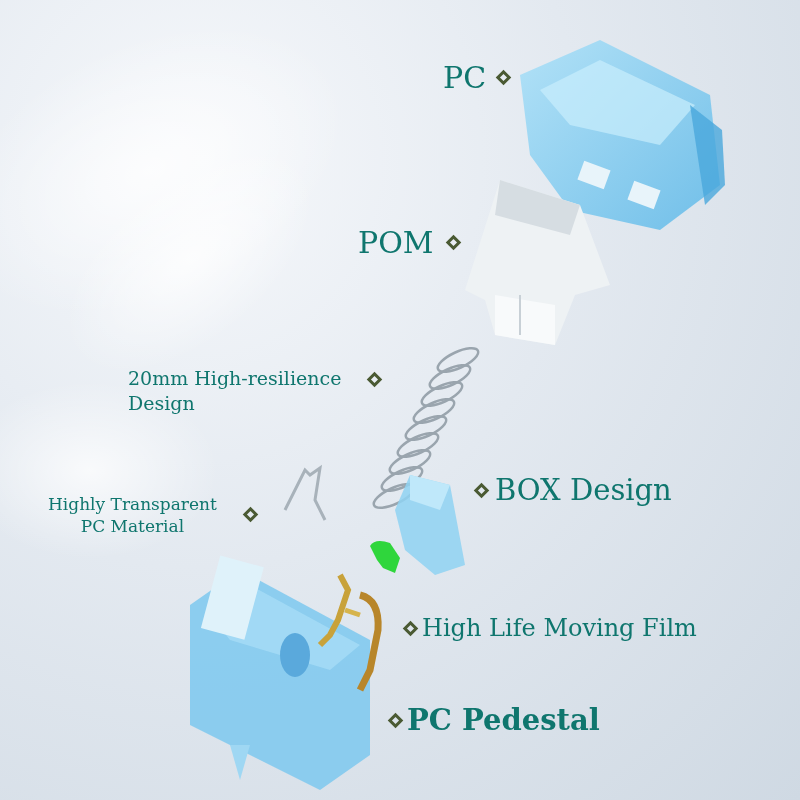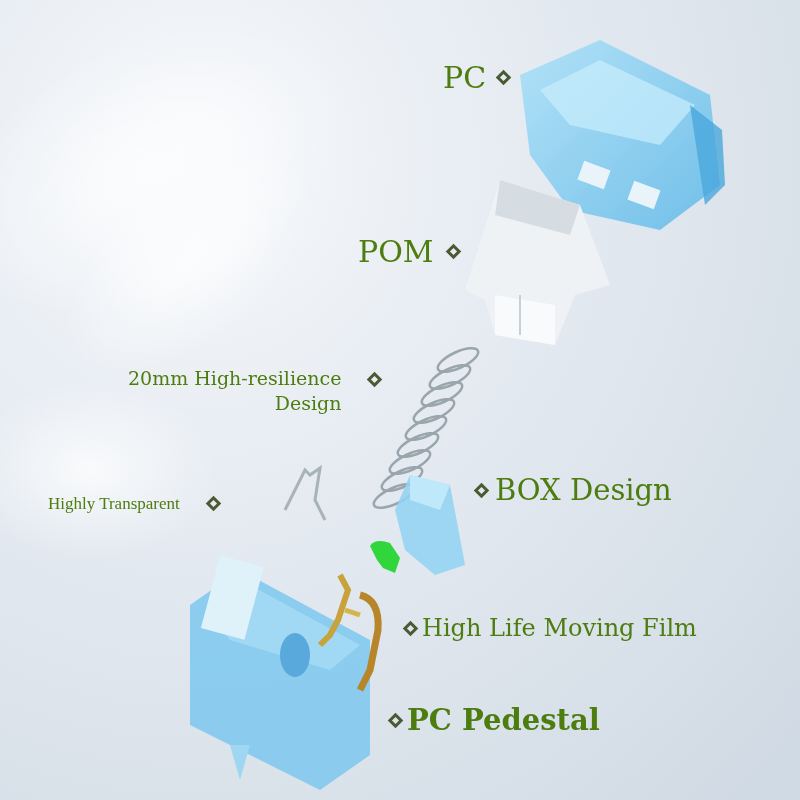--- a/index.html
+++ b/index.html
@@ -6,31 +6,31 @@
   body {
     width:800px; height:800px; overflow:hidden; position:relative;
     background: radial-gradient(ellipse at 25% 20%, #f6f8fb 0%, #e3e9f0 45%, #cfd9e3 100%);
     font-family: "DejaVu Serif", "Liberation Serif", serif;
   }
   .smoke {
     position:absolute; border-radius:50%;
     background: radial-gradient(ellipse, rgba(255,255,255,0.75) 0%, rgba(255,255,255,0) 70%);
   }
   .label {
-    position:absolute; color:#4d7c0f; white-space:nowrap;
+    position:absolute; color:#0f766e; white-space:nowrap;
     display:flex; align-items:center;
   }
   .diamond {
     display:inline-block; width:11px; height:11px;
     border:3px solid #4a5a33; transform:rotate(45deg);
     box-sizing:border-box; flex:none;
   }
   .big { font-size:30px; }
   .mid { font-size:29px; }
-  .small { font-size:19px; line-height:25px; text-align:right; }
+  .small { font-size:19px; line-height:25px; text-align:left; }
   .xsmall { font-size:17px; line-height:22px; text-align:center; }
   svg.part { position:absolute; overflow:visible; }
 </style>
 </head>
 <body>
 
 <div class="smoke" style="left:-60px;top:40px;width:420px;height:260px;transform:rotate(-25deg);"></div>
 <div class="smoke" style="left:40px;top:180px;width:300px;height:160px;transform:rotate(-40deg);"></div>
 <div class="smoke" style="left:-40px;top:380px;width:260px;height:180px;"></div>
 
@@ -94,36 +94,37 @@
   <path d="M40,5 L48,20 L38,50 L30,65 L20,75" fill="none" stroke="#c8a23a" stroke-width="6"></path>
   <path d="M60,25 Q80,30 78,60 L70,100 L60,120" fill="none" stroke="#b8862a" stroke-width="7"></path>
   <path d="M45,40 L60,45" stroke="#d6b44c" stroke-width="5"></path>
 </svg>
 
 <div class="label big" style="left:443px;top:60px;">
   <span>PC</span>
   <span class="diamond" style="margin-left:12px;"></span>
 </div>
 
-<div class="label big" style="left:358px;top:225px;margin-top:9px;">
+<div class="label big" style="left:358px;top:225px;">
   <span>POM</span>
   <span class="diamond" style="margin-left:14px;"></span>
 </div>
 
 <div class="label" style="left:128px;top:366px;">
   <div class="small">
     <div>20mm High-resilience</div>
     <div>Design</div>
   </div>
   <span class="diamond" style="margin-left:28px;margin-top:-24px;"></span>
 </div>
 
-<div class="label" style="left:48px;top:493px;font-family:Liberation Serif, serif;">
+<div class="label" style="left:48px;top:493px;">
   <div class="xsmall">
     <div>Highly Transparent</div>
+    <div>PC Material</div>
   </div>
   <span class="diamond" style="margin-left:28px;margin-top:-2px;"></span>
 </div>
 
 <div class="label mid" style="left:476px;top:473px;text-align:right;">
   <span class="diamond" style="margin-right:8px;"></span>
   <span>BOX Design</span>
 </div>
 
 <div class="label" style="left:405px;top:614px;font-size:24px;">

